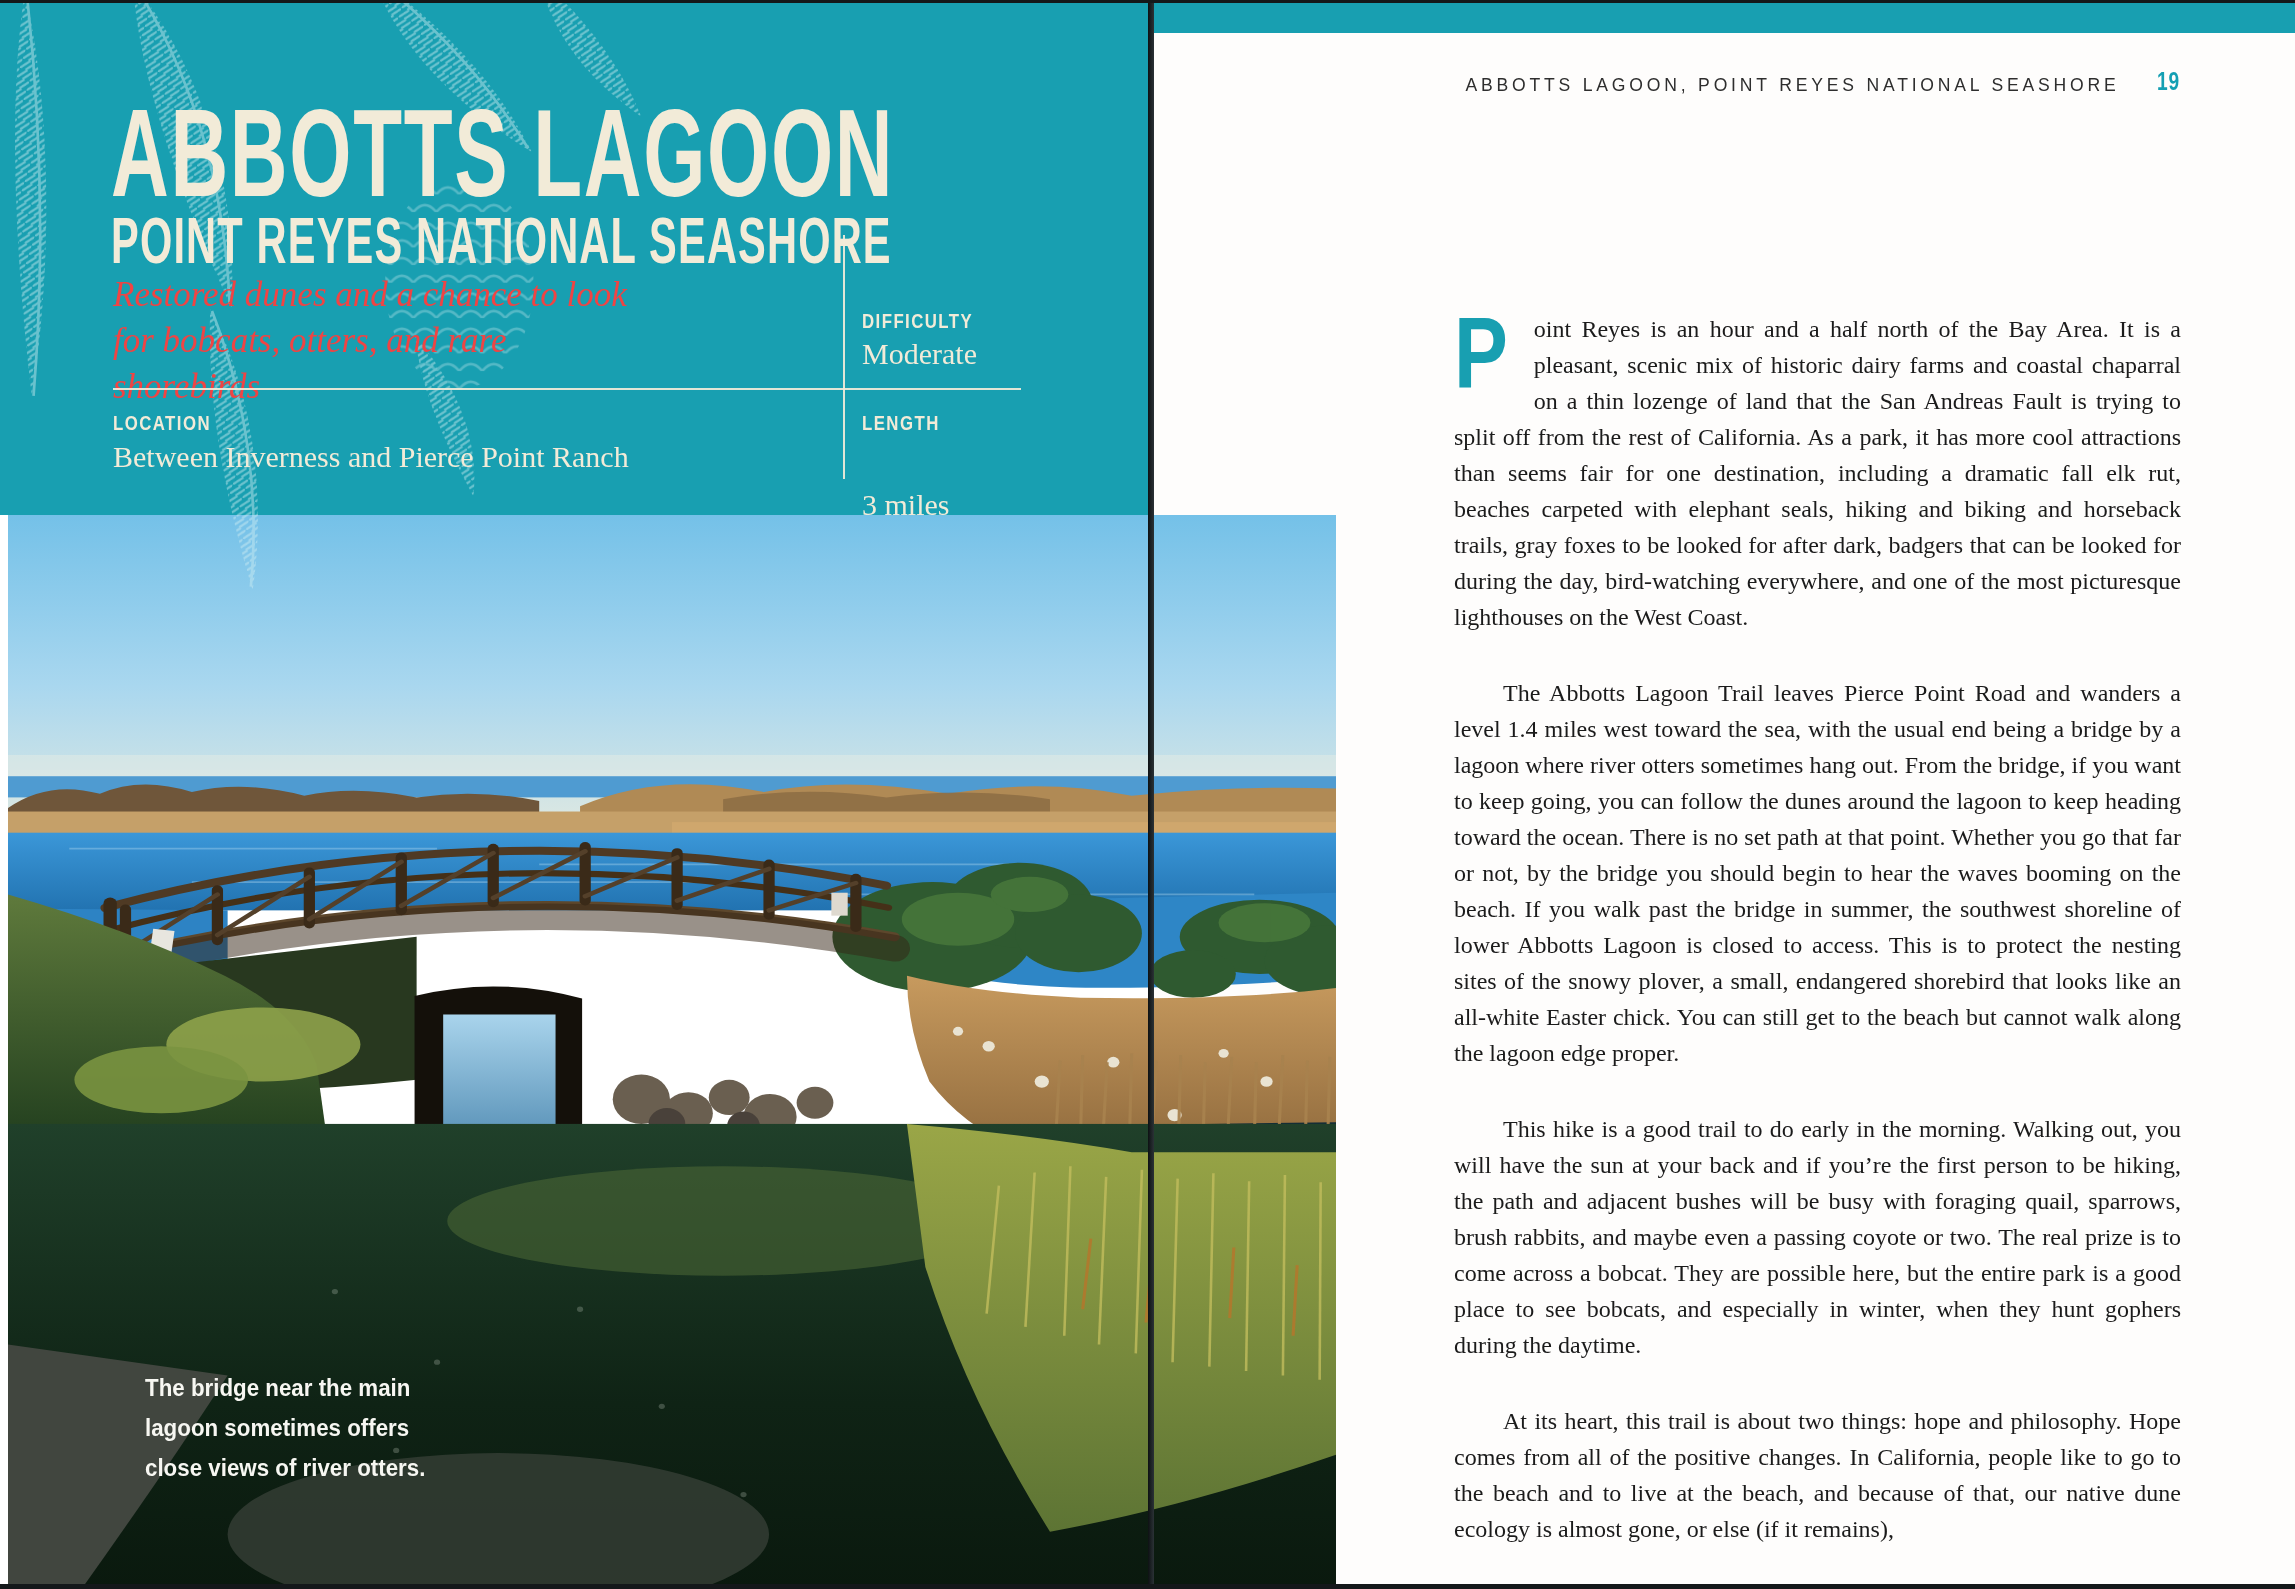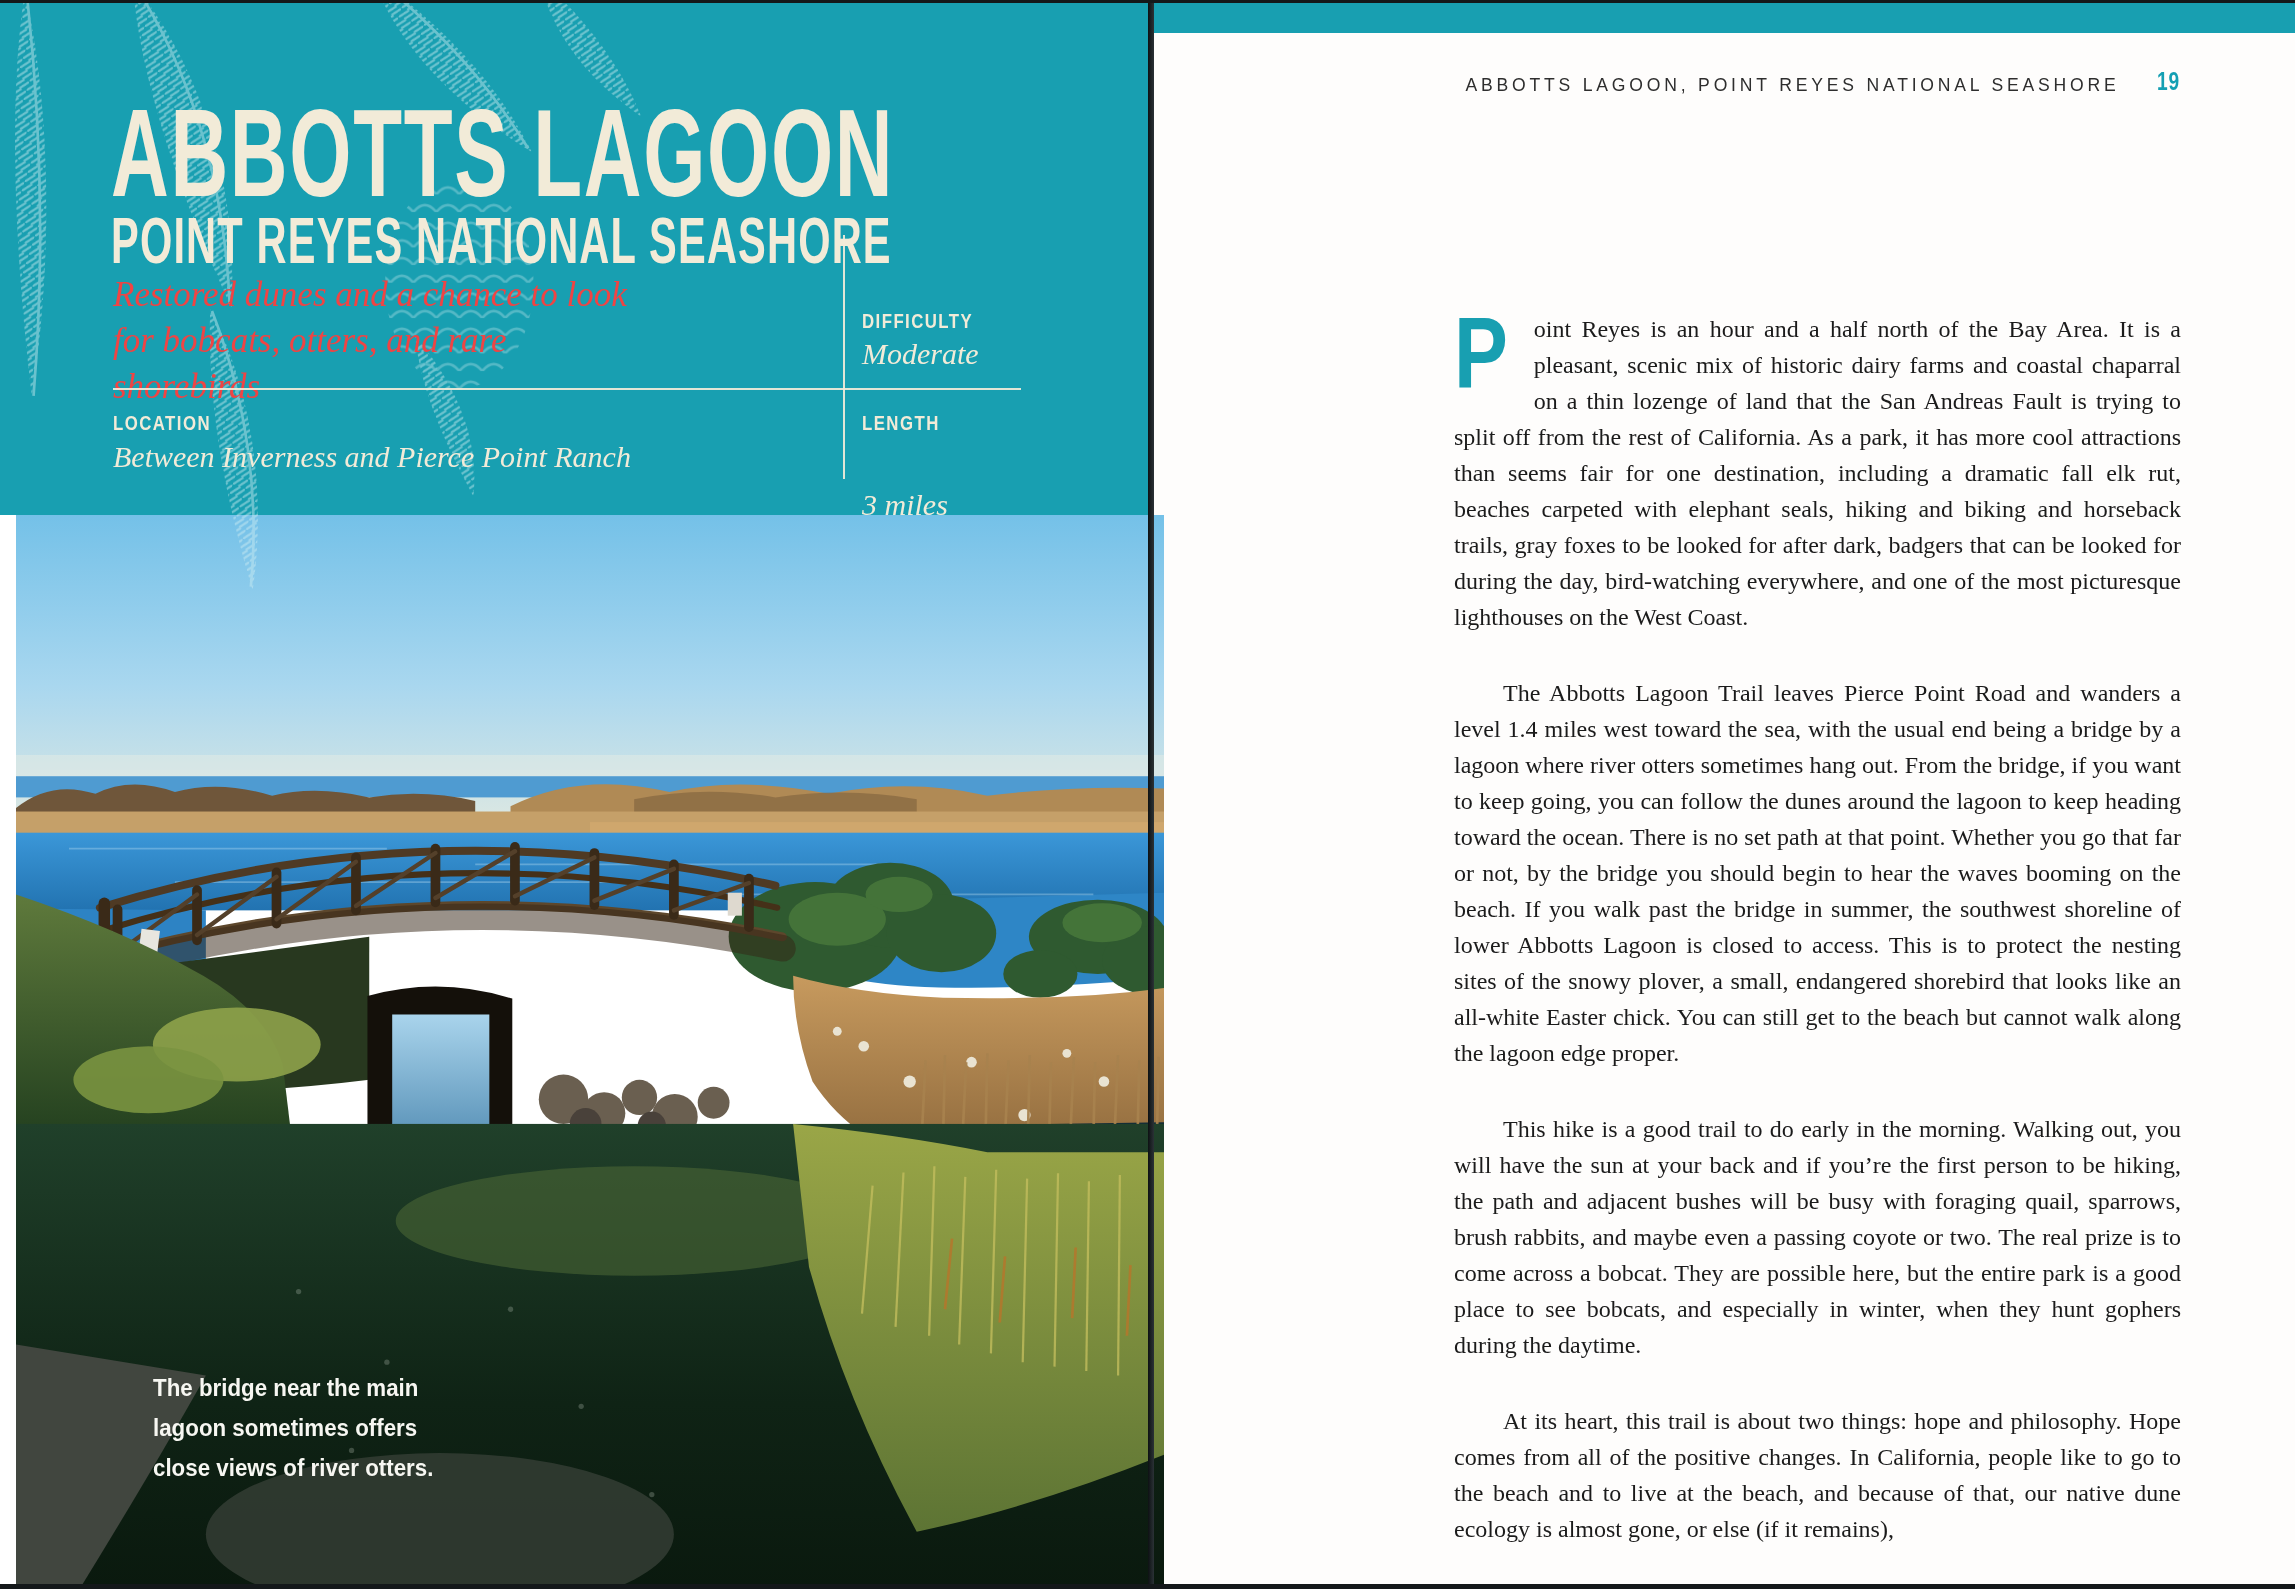--- a/index.html
+++ b/index.html
@@ -27,26 +27,26 @@
              font-family:"Liberation Serif", serif;font-style:italic;font-size:35px;line-height:46px;}
 
   .rule-h{position:absolute;left:113px;top:388px;width:908px;height:1.8px;
           background:rgba(243,236,217,.92);z-index:4;}
   .rule-v{position:absolute;left:843px;top:235px;width:1.8px;height:244px;
           background:rgba(243,236,217,.92);z-index:4;}
 
   .meta-label{position:absolute;z-index:4;color:#f2ebd8;font-weight:700;font-size:21px;
               letter-spacing:1.8px;white-space:nowrap;transform:scaleX(.8);transform-origin:left top;}
   .meta-value{position:absolute;z-index:4;color:#f2ebd8;font-family:"Liberation Serif", serif;
-              font-size:30px;white-space:nowrap;font-style:italic;}
+              font-size:30px;white-space:nowrap;}
   .loc-label{left:113px;top:411px;} .loc-value{left:113px;top:440px;}
   .diff-label{left:862px;top:309px;} .diff-value{left:862px;top:337px;}
   .len-label{left:862px;top:411px;}  .len-value{left:862px;top:440px;margin-top:48px;}
 
-  .photo{position:absolute;top:515px;left:16px;width:1148px;height:1074px;z-index:1;overflow:hidden;}
+  .photo{position:absolute;top:515px;left:8px;width:1328px;height:1074px;z-index:1;overflow:hidden;}
   .scene{width:100%;height:100%;display:block;}
   .photo-caption{position:absolute;left:137px;top:853px;width:311px;z-index:6;color:#f7f7f2;
                  font-weight:700;font-size:24px;line-height:40px;
                  transform:scaleX(.93);transform-origin:left top;}
 
   
   .right-page{position:absolute;top:0;left:1154px;width:1142px;height:1589px;background:#fefdfc;}
   .top-bar{position:absolute;top:0;left:0;width:100%;height:33px;background:#189fb1;}
   .running-header{position:absolute;top:69px;right:111px;display:flex;align-items:baseline;gap:37px;text-align:right;}
   .rh-text{font-size:18.5px;letter-spacing:4px;color:#2e2e2e;font-weight:500;white-space:nowrap;

